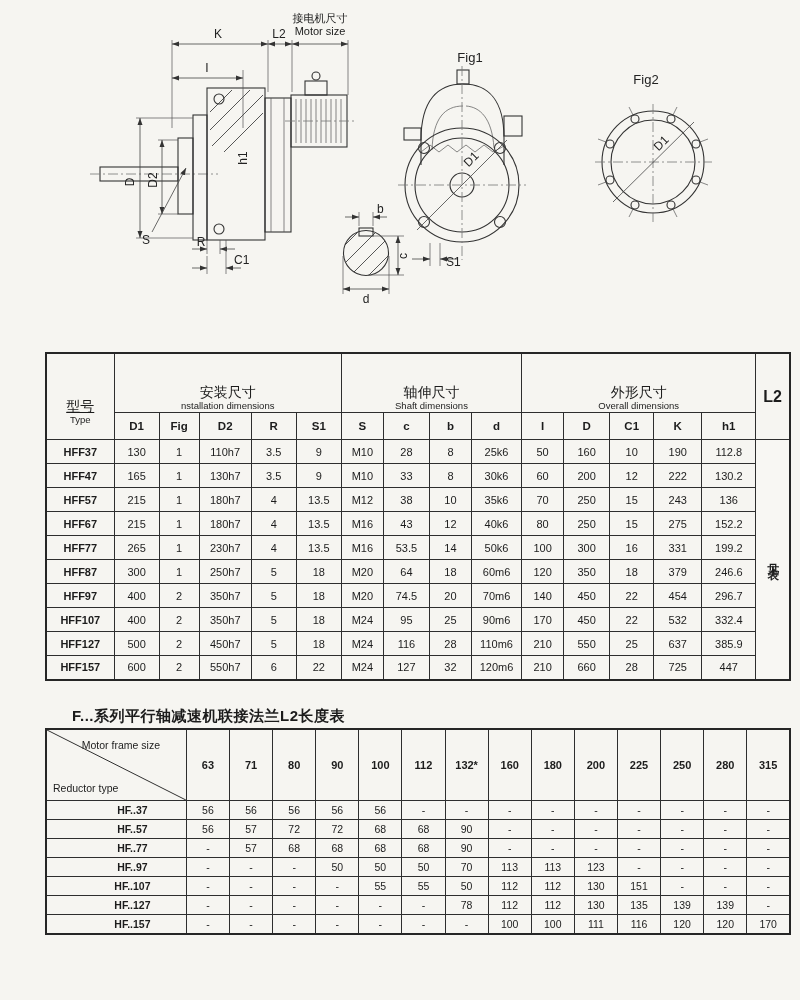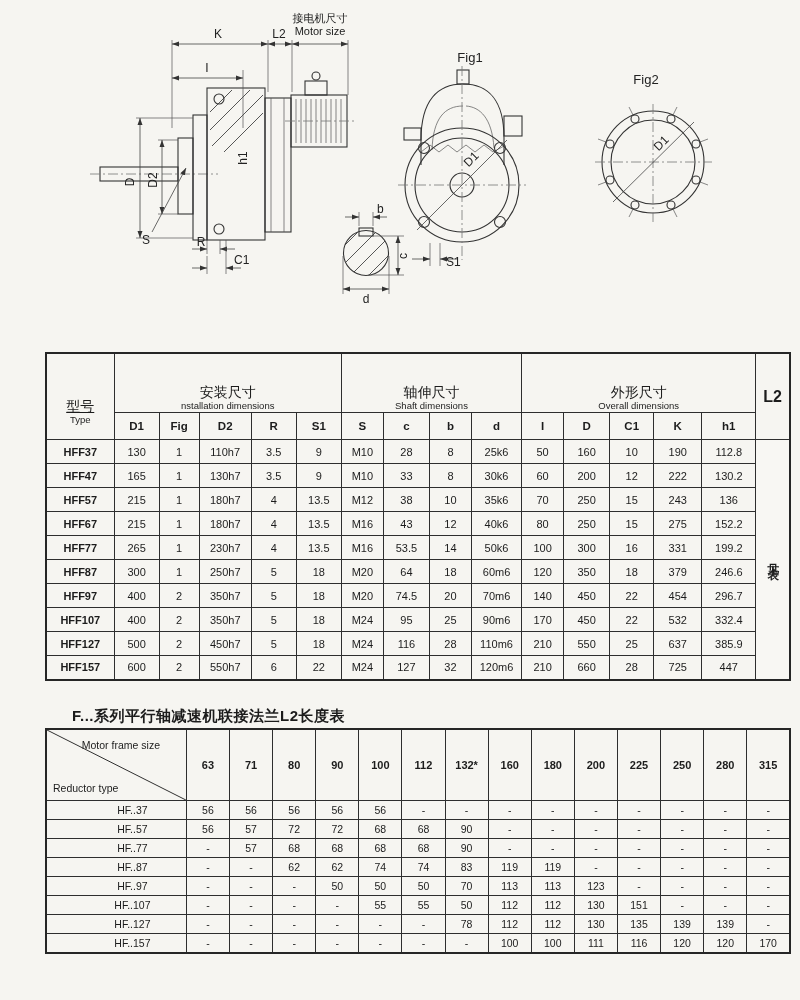--- a/index.html
+++ b/index.html
@@ -35,21 +35,21 @@
   .type-th .cn{text-decoration:underline;}
   td.l2-note{background:#f8f7f3;}
   td.l2-note .vtext{writing-mode:vertical-rl;font-size:11.5px;font-weight:bold;letter-spacing:3px;display:inline-block;}
   #l2-title{position:absolute;top:707px;left:72px;font-size:15px;font-weight:bold;letter-spacing:.5px;}
   #l2-table{position:absolute;top:728px;left:45px;}
   #l2-table table{width:746px;border:2px solid #262626;}
   #l2-table th,#l2-table td{border:1px solid #2e2e2e;text-align:center;vertical-align:middle;padding:0;}
   #l2-table thead th{height:70px;font-size:11px;font-weight:bold;}
   #l2-table tbody tr{height:19px;}
   #l2-table tbody td{font-size:10.5px;}
-  #l2-table td.c-type{font-weight:normal;padding-left:32px;}
+  #l2-table td.c-type{font-weight:bold;padding-left:32px;}
   th.diag{position:relative;}
   th.diag svg{position:absolute;top:0;left:0;width:100%;height:100%;}
   th.diag .corner-top{position:absolute;top:9px;right:10px;width:110px;font-size:10.5px;font-weight:normal;line-height:13px;text-align:center;}
   th.diag .corner-bottom{position:absolute;bottom:6px;left:6px;font-size:10.5px;font-weight:normal;}
 </style>
 </head>
 <body>
 
 <div id="drawing-area">
   <svg width="800" height="348" viewBox="0 0 800 348">
@@ -548,37 +548,20 @@
           <td>90</td>
           <td>-</td>
           <td>-</td>
           <td>-</td>
           <td>-</td>
           <td>-</td>
           <td>-</td>
           <td>-</td>
         </tr>
         <tr>
-          <td class="c-type">HF..87</td>
-          <td>-</td>
-          <td>-</td>
-          <td>62</td>
-          <td>62</td>
-          <td>74</td>
-          <td>74</td>
-          <td>83</td>
-          <td>119</td>
-          <td>119</td>
-          <td>-</td>
-          <td>-</td>
-          <td>-</td>
-          <td>-</td>
-          <td>-</td>
-        </tr>
-        <tr>
           <td class="c-type">HF..97</td>
           <td>-</td>
           <td>-</td>
           <td>-</td>
           <td>50</td>
           <td>50</td>
           <td>50</td>
           <td>70</td>
           <td>113</td>
           <td>113</td>

